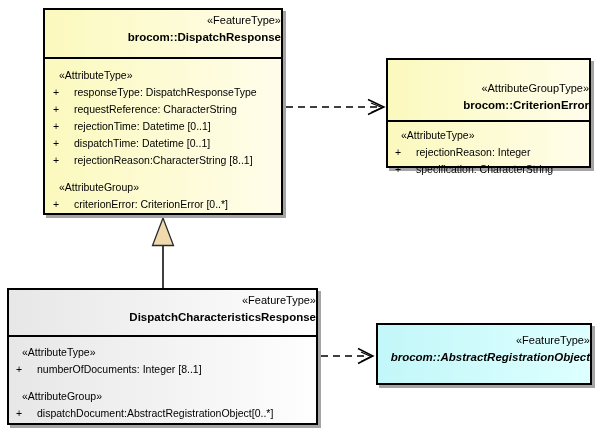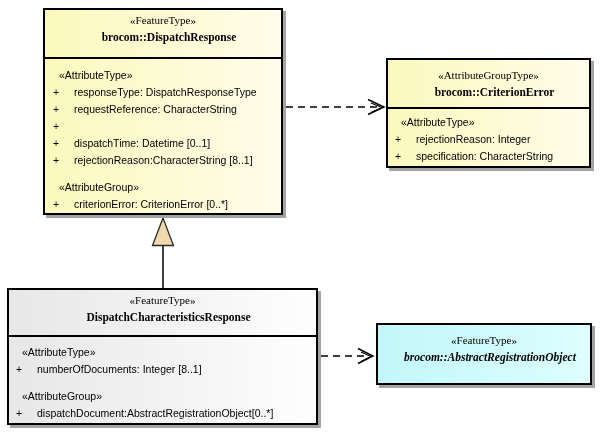--- a/index.html
+++ b/index.html
@@ -11,40 +11,40 @@
 
   .uml-class {
     position:absolute; box-sizing:border-box;
     border:2px solid #000;
     box-shadow:3px 3px 0 #a4a4a4;
   }
   .fill-yellow { background:linear-gradient(to right,#fbf9bd 0%,#fffdea 100%); }
   .fill-gray   { background:linear-gradient(to right,#e7e7e7 0%,#fefefe 100%); }
   .fill-cyan   { background:linear-gradient(to right,#c3f7f9 0%,#ddffff 100%); }
 
-  .cls-header { box-sizing:content-box; text-align:center; border-bottom:2px solid #000;font-family:Liberation Serif, serif; }
+  .cls-header { box-sizing:content-box; text-align:right; border-bottom:2px solid #000; }
   .no-sep .cls-header { border-bottom:none; }
   .stereotype { font-size:11px; line-height:17px; font-weight:normal; }
   .cls-name   { font-size:11.5px; line-height:17px; font-weight:bold;margin-left:12px; }
   .abstract-name .cls-name { font-style:italic; }
 
   .cls-body { font-size:10.5px; }
   .section-label { line-height:17px; padding-left:10px; }
   .gap { margin-top:10px; }
   .attr-row { display:flex; line-height:17px; }
   .vis { flex:0 0 25px; padding-left:4px; box-sizing:border-box; }
   .attr-text { white-space:nowrap;text-align:center; }
 
   
   .box-dr  { left:43px;  top:8px;   width:240px; height:207px; }
   .box-dr .cls-header { height:45px; padding-top:2px; }
   .box-dr .cls-body { padding:8px 2px 0 4px; }
 
   .box-ce  { left:386px; top:58px;  width:205px; height:110px; }
-  .box-ce .cls-header { height:40px; padding-top:7px; }
+  .box-ce .cls-header { height:40px; padding-top:20px; }
   .box-ce .cls-body { padding:5px 2px 0 3px; }
 
   .box-dcr { left:7px;   top:288px; width:311px; height:137px; }
   .box-dcr .cls-header { height:43px; padding-top:2px; }
   .box-dcr .cls-body { padding:7px 2px 0 3px; }
 
   .box-aro { left:376px; top:323px; width:216px; height:62px; }
   .box-aro .cls-header { height:58px; padding-top:7px; }
 </style>
 </head>
@@ -79,20 +79,21 @@
       <div class="attr-row">
         <span class="vis">+</span>
         <span class="attr-text">responseType: DispatchResponseType</span>
       </div>
       <div class="attr-row">
         <span class="vis">+</span>
         <span class="attr-text">requestReference: CharacterString</span>
       </div>
       <div class="attr-row">
         <span class="vis">+</span>
+        <span class="attr-text">rejectionTime: Datetime [0..1]</span>
       </div>
       <div class="attr-row">
         <span class="vis">+</span>
         <span class="attr-text">dispatchTime: Datetime [0..1]</span>
       </div>
       <div class="attr-row">
         <span class="vis">+</span>
         <span class="attr-text">rejectionReason:CharacterString [8..1]</span>
       </div>
       <div class="section-label gap">«AttributeGroup»</div>

